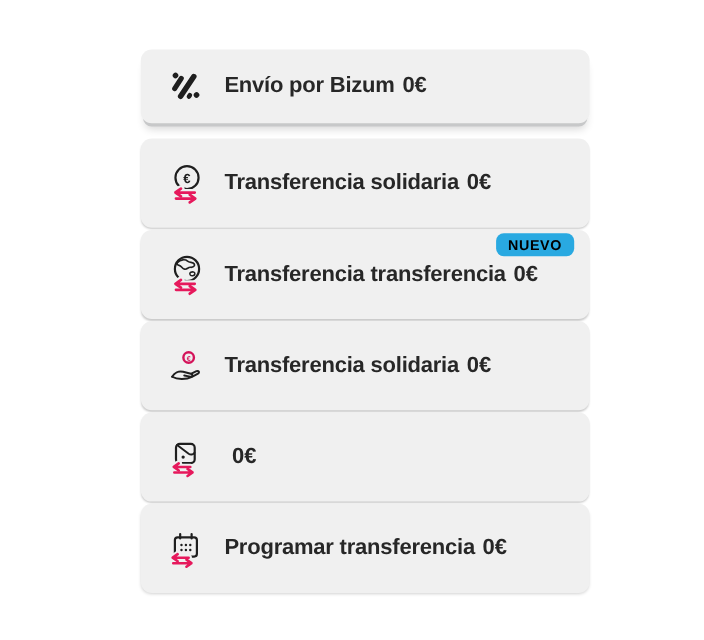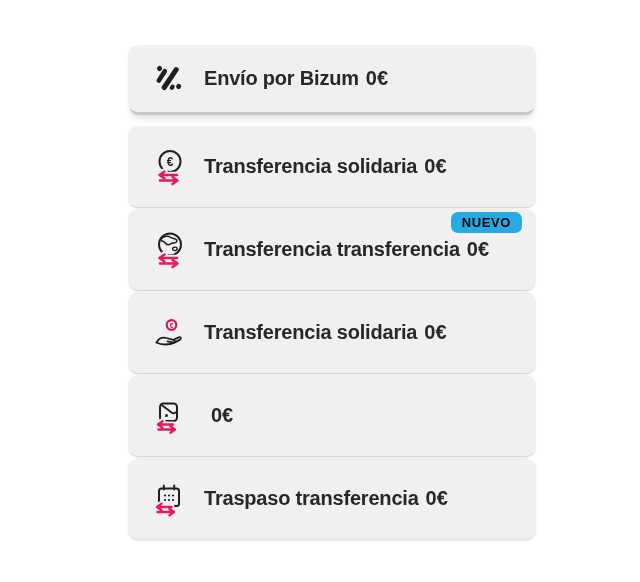--- a/index.html
+++ b/index.html
@@ -179,18 +179,18 @@
           <g stroke="#f0f0f0" stroke-width="6" stroke-linecap="round" stroke-linejoin="round">
             <path d="M21.5 27 H7.5 M11.5 23.8 L7 27 L11.5 30.2"></path>
             <path d="M7.5 32 H23.5 M19.5 28.8 L24 32 L19.5 35.2"></path>
           </g>
           <g stroke="#e6195c" stroke-width="2.4" stroke-linecap="round" stroke-linejoin="round">
             <path d="M21.5 27 H7.5 M11.5 23.8 L7 27 L11.5 30.2"></path>
             <path d="M7.5 32 H23.5 M19.5 28.8 L24 32 L19.5 35.2"></path>
           </g>
         </svg>
       </span>
-      <span class="row-label">Traspaso transferencia</span>
+      <span class="row-label">Programar transferencia</span>
       <span class="row-price">0€</span>
     </div>
 
   </div>
 </div>
 
 </body></html>

